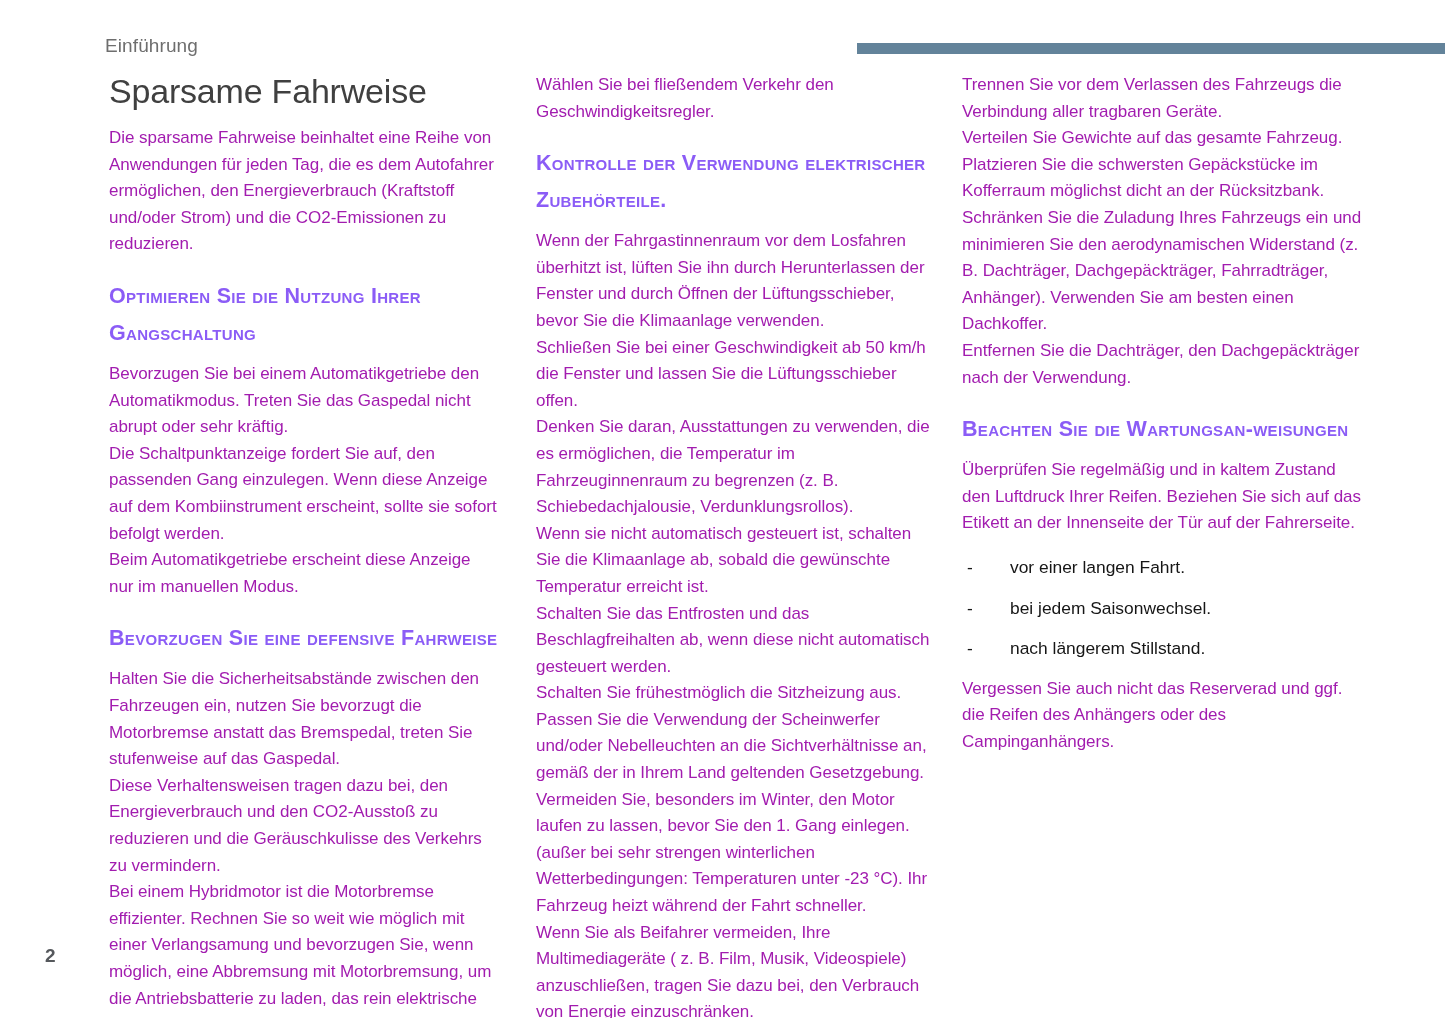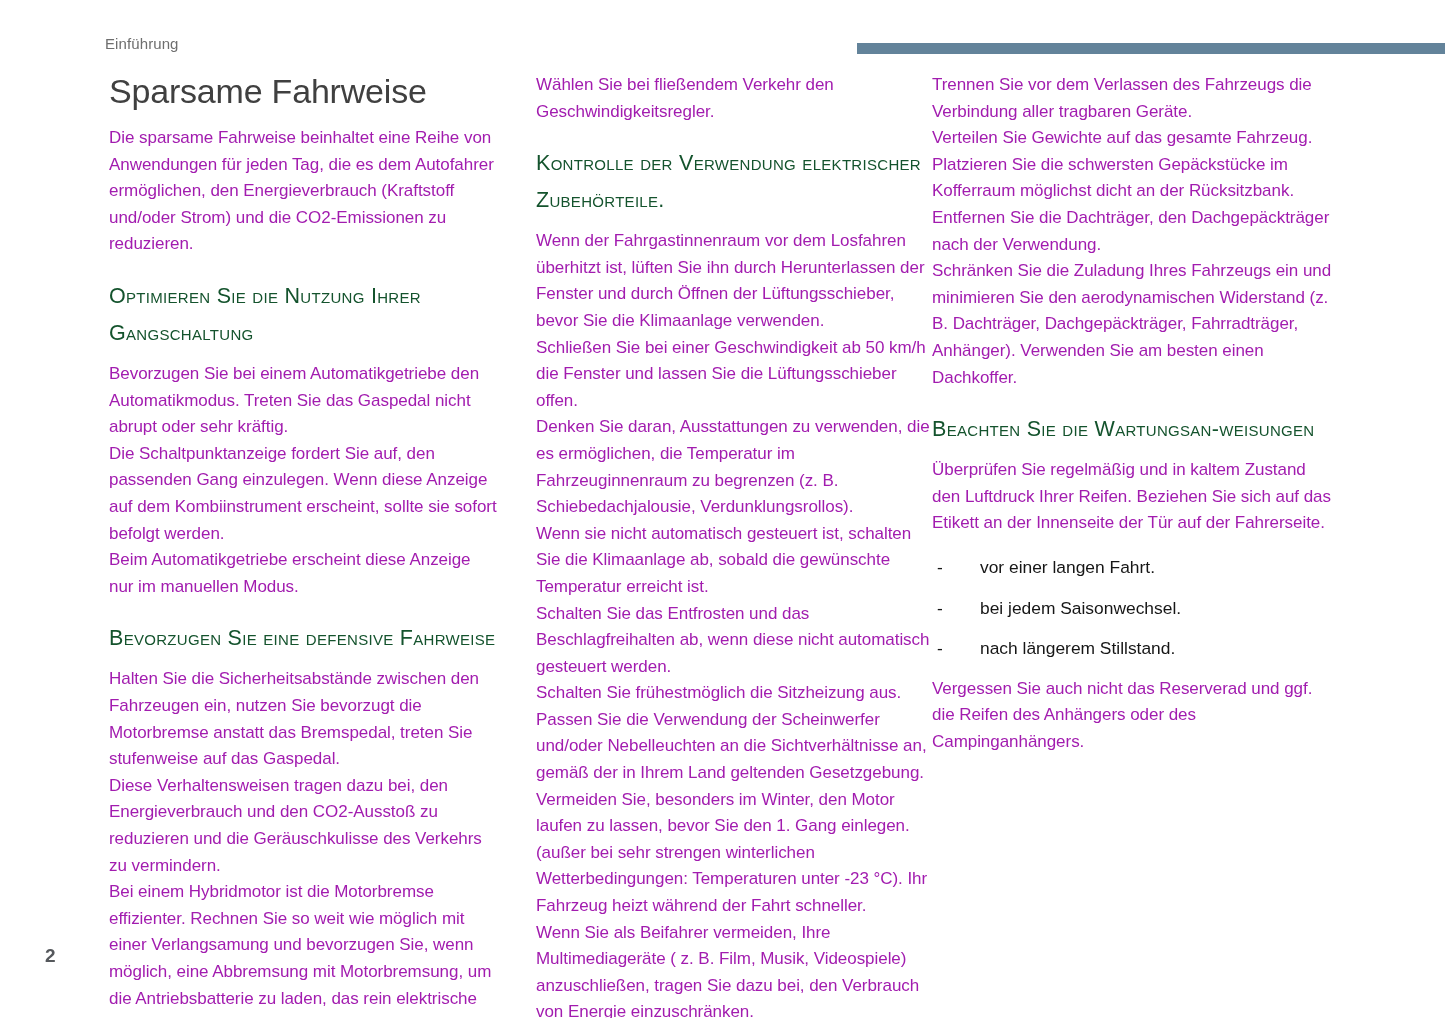--- a/index.html
+++ b/index.html
@@ -21,21 +21,21 @@
     position: absolute;
     left: 0;
     top: 0;
     width: 1445px;
     height: 70px;
   }
   #running-head {
     position: absolute;
     left: 105px;
     top: 35px;
-    font-size: 15px;
+    font-size: 19px;
     color: #6e6e6e;
     letter-spacing: 0.1px;
     white-space: nowrap;
   }
   #header-rule {
     position: absolute;
     left: 857px;
     top: 43px;
     width: 588px;
     height: 11px;
@@ -50,21 +50,21 @@
     width: 1445px;
     height: 900px;
   }
   .column {
     position: absolute;
     top: 0;
     width: 395px;
   }
   #col-1 { left: 109px; width: 390px; }
   #col-2 { left: 536px; width: 400px; }
-  #col-3 { left: 932px; width: 400px; }
+  #col-3 { left: 962px; width: 400px; }
 
   
   .doc-title {
     font-size: 34px;
     font-weight: 400;
     color: #404040;
     margin: 0 0 14px 0;
     line-height: 1.15;
     letter-spacing: -0.2px;
   }
@@ -72,26 +72,26 @@
     font-size: 17px;
     line-height: 26.6px;
     margin: 0 0 0 0;
     color: #a21caf;
     letter-spacing: -0.05px;
   }
   .para + .para { margin-top: 0; }
 
   .section-head {
     font-size: 21.5px;
-    font-weight: 400;
+    font-weight: 700;
     font-variant: small-caps;
     font-variant-caps: small-caps;
     text-transform: none;
     line-height: 37px;
-    color: #14532d;
+    color: #8b5cf6;
     margin: 0;
     letter-spacing: 0.3px;
   }
   .head-block {
     margin: 20px 0 9px 0;
   }
 
   
   .bullet-list {
     margin: 17px 0 0 0;
@@ -158,22 +158,22 @@
       <p class="para">Wenn sie nicht automatisch gesteuert ist, schalten Sie die Klimaanlage ab, sobald die gewünschte Temperatur erreicht ist.</p>
       <p class="para">Schalten Sie das Entfrosten und das Beschlagfreihalten ab, wenn diese nicht automatisch gesteuert werden.</p>
       <p class="para">Schalten Sie frühestmöglich die Sitzheizung aus.</p>
       <p class="para">Passen Sie die Verwendung der Scheinwerfer und/oder Nebelleuchten an die Sichtverhältnisse an, gemäß der in Ihrem Land geltenden Gesetzgebung.</p>
       <p class="para">Vermeiden Sie, besonders im Winter, den Motor laufen zu lassen, bevor Sie den 1. Gang einlegen.(außer bei sehr strengen winterlichen Wetterbedingungen: Temperaturen unter -23 °C). Ihr Fahrzeug heizt während der Fahrt schneller.</p>
       <p class="para">Wenn Sie als Beifahrer vermeiden, Ihre Multimediageräte ( z. B. Film, Musik, Videospiele) anzuschließen, tragen Sie dazu bei, den Verbrauch von Energie einzuschränken.</p>
     </div>
   <div class="column" id="col-3">
       <p class="para">Trennen Sie vor dem Verlassen des Fahrzeugs die Verbindung aller tragbaren Geräte.</p>
       <p class="para">Verteilen Sie Gewichte auf das gesamte Fahrzeug. Platzieren Sie die schwersten Gepäckstücke im Kofferraum möglichst dicht an der Rücksitzbank.</p>
+      <p class="para">Schränken Sie die Zuladung Ihres Fahrzeugs ein und minimieren Sie den aerodynamischen Widerstand (z. B. Dachträger, Dachgepäckträger, Fahrradträger, Anhänger). Verwenden Sie am besten einen Dachkoffer.</p>
       <p class="para">Entfernen Sie die Dachträger, den Dachgepäckträger nach der Verwendung.</p>
-      <p class="para">Schränken Sie die Zuladung Ihres Fahrzeugs ein und minimieren Sie den aerodynamischen Widerstand (z. B. Dachträger, Dachgepäckträger, Fahrradträger, Anhänger). Verwenden Sie am besten einen Dachkoffer.</p>
       <div class="head-block">
         <h2 class="section-head">Beachten Sie die Wartungsan-weisungen</h2>
       </div>
       <p class="para">Überprüfen Sie regelmäßig und in kaltem Zustand den Luftdruck Ihrer Reifen. Beziehen Sie sich auf das Etikett an der Innenseite der Tür auf der Fahrerseite.</p>
       <ul class="bullet-list">
         <li><span class="dash">-</span><span>vor einer langen Fahrt.</span></li>
         <li><span class="dash">-</span><span>bei jedem Saisonwechsel.</span></li>
         <li><span class="dash">-</span><span>nach längerem Stillstand.</span></li>
       </ul>
       <p class="para">Vergessen Sie auch nicht das Reserverad und ggf. die Reifen des Anhängers oder des Campinganhängers.</p>

